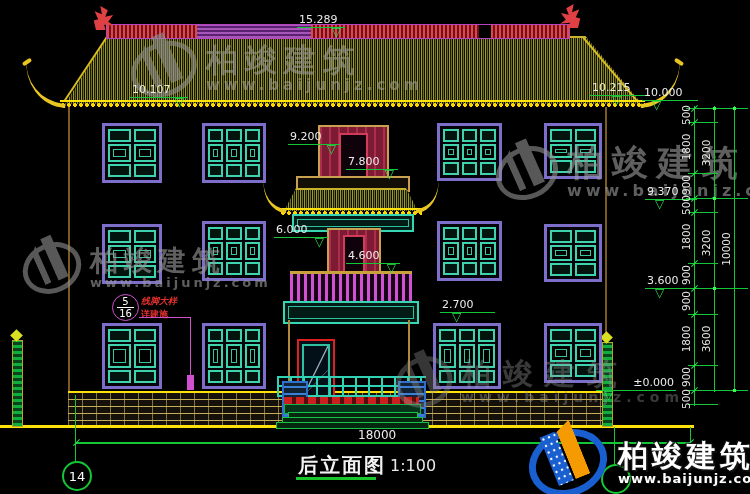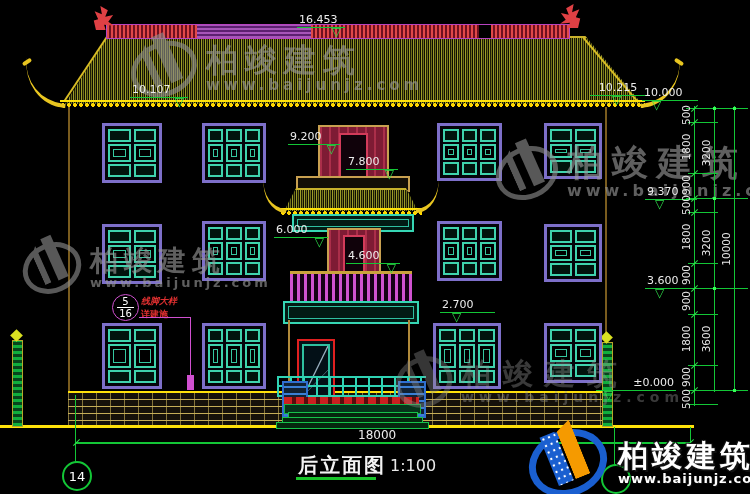--- a/index.html
+++ b/index.html
@@ -381,28 +381,28 @@
     <div class="b1" style="left:12px;top:-7px;width:12px;height:40px;"></div>
     <div class="b2" style="left:26px;top:-10px;width:11px;height:44px;"></div>
   </div>
   <div class="wtxt">
     <div class="t1" style="font-size:30px;letter-spacing:12px;">柏竣建筑</div>
     <div class="t2" style="font-size:14px;letter-spacing:5px;font-weight:bold;">www.baijunjz.com</div>
   </div>
 </div>
 
 <div class="lvl" style="left:297px;top:14px;width:48px;">
-  <span class="lt">16.453</span>
+  <span class="lt">15.289</span>
   <span class="tri" style="right:4px;">▽</span>
 </div>
 <div class="lvl" style="left:130px;top:84px;width:58px;">
   <span class="lt">10.107</span>
   <span class="tri" style="right:4px;">▽</span>
 </div>
-<div class="lvl" style="left:590px;top:82px;width:56px;text-align:center;">
+<div class="lvl" style="left:590px;top:82px;width:56px;">
   <span class="lt">10.215</span>
   <span class="tri" style="left:22px;">▽</span>
 </div>
 <div class="lvl" style="left:642px;top:87px;width:56px;">
   <span class="lt">10.000</span>
   <span class="tri" style="left:10px;">▽</span>
 </div>
 <div class="lvl" style="left:288px;top:131px;width:52px;">
   <span class="lt">9.200</span>
   <span class="tri" style="right:4px;">▽</span>

